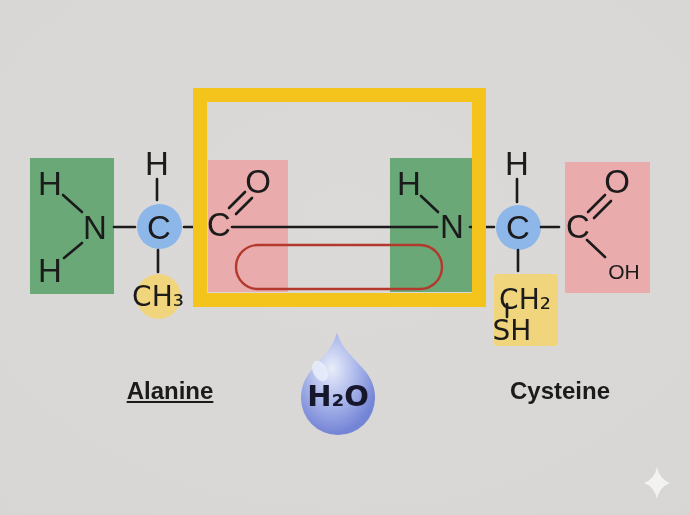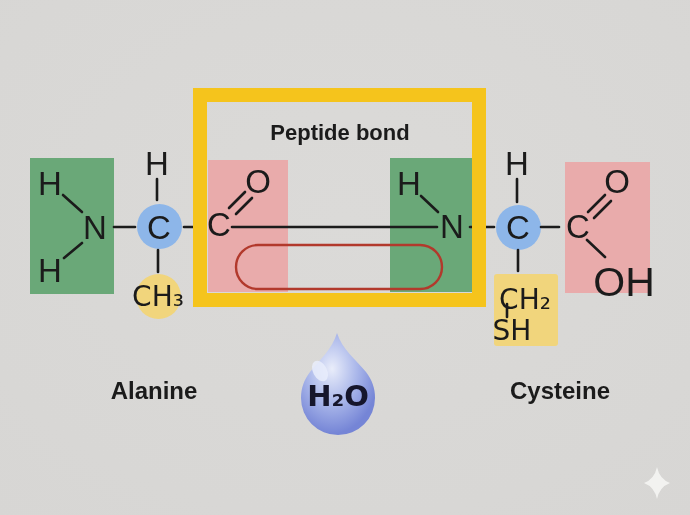--- a/index.html
+++ b/index.html
@@ -98,22 +98,21 @@
   <span class="atom" style="left:258px; top:181px;">O</span>
   <span class="atom small" style="left:158px; top:297px;">CH₃</span>
 
   <span class="atom" style="left:409px; top:183px;">H</span>
   <span class="atom" style="left:452px; top:226px;">N</span>
 
   <span class="atom" style="left:517px; top:163px;">H</span>
   <span class="atom" style="left:518px; top:227px;">C</span>
   <span class="atom" style="left:578px; top:226px;">C</span>
   <span class="atom" style="left:617px; top:181px;">O</span>
-  <span class="atom" style="left:624px; top:271px; font-size:41px;margin-top:11px;">OH</span>
+  <span class="atom" style="left:624px; top:271px; font-size:21px;">OH</span>
   <span class="atom small" style="left:525px; top:300px;">CH₂</span>
   <span class="atom small" style="left:512px; top:331px;">SH</span>
 
-  <span class="label boxtitle" style="left:340px; top:133px;">Peptide bond</span>
-  <span class="label" style="left:154px; top:391px;">Alanine</span>
+  <span class="label" style="left:170px; top:391px;text-decoration:underline;">Alanine</span>
   <span class="label" style="left:524px; top:391px;margin-left:36px;">Cysteine</span>
   <span class="water-text" style="left:338px; top:396px;">H₂O</span>
 
 </div>
 
 </body></html>

